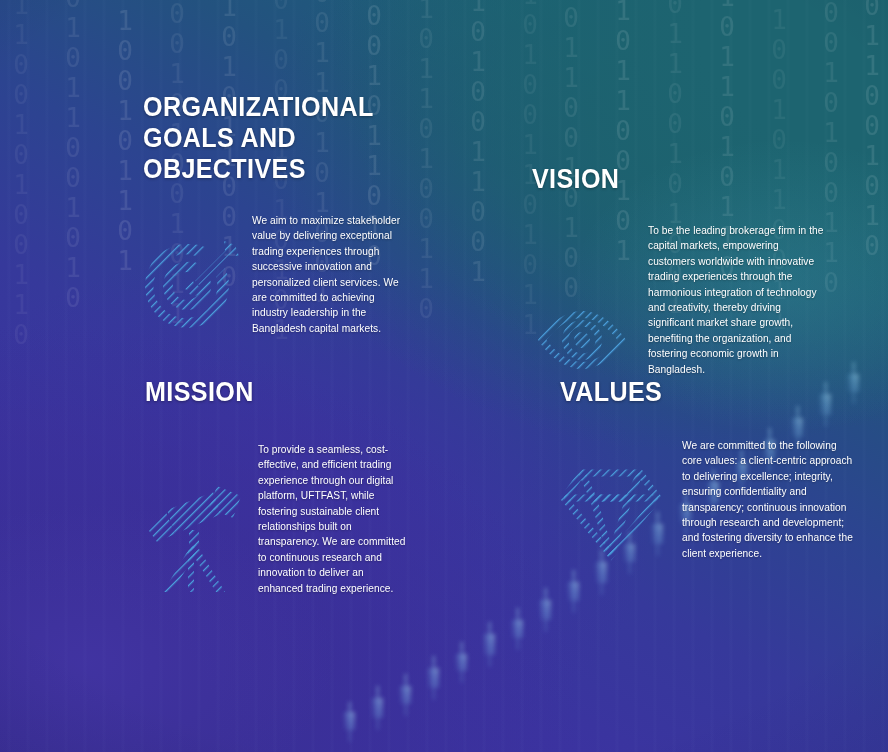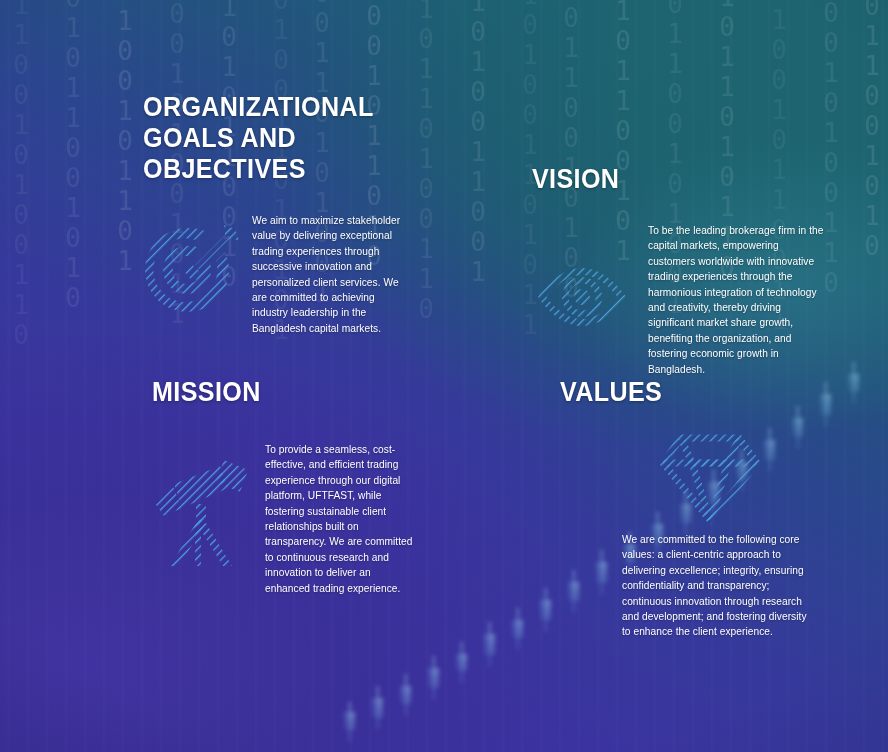--- a/index.html
+++ b/index.html
@@ -98,21 +98,21 @@
     letter-spacing:.4px;
     text-transform:uppercase;
     transform:scaleX(.93);
     transform-origin:left center;
     text-shadow:0 1px 3px rgba(0,0,0,.35);
     white-space:pre-line;
   }
 
   .block-body {
     display:flex;
-    align-items:center;
+    align-items:flex-end;
   }
 
   .icon-wrap {
     flex:0 0 auto;
     display:block;
   }
   .icon-wrap svg { display:block; }
 
   .block-text {
     color:#ffffff;
@@ -120,27 +120,27 @@
     line-height:15.4px;
     letter-spacing:.05px;
     transform:scaleX(.96);
     transform-origin:left top;
     text-shadow:0 1px 2px rgba(0,0,0,.30);
   }
 
   
   #block-goals  { left:143px; top:92px;  width:270px; }
   #block-vision { left:532px; top:164px; width:300px; }
-  #block-mission{ left:152px; top:377px; width:270px; }
+  #block-mission{ left:145px; top:377px; width:270px; }
   #block-values { left:560px; top:377px; width:300px; }
 
   #block-goals  .block-body { margin-top:20px; }
   #block-vision .block-body { margin-top:22px; }
   #block-mission .block-body{ margin-top:24px; }
-  #block-values .block-body { margin-top:24px;flex-direction:column; }
+  #block-values .block-body { margin-top:24px; }
 
   #block-goals  .block-text { width:172px; margin-left:11px; margin-top:8px; }
   #block-vision .block-text { width:228px; margin-left:16px; margin-top:6px; }
   #block-mission .block-text{ width:172px; margin-left:13px; margin-top:10px; }
   #block-values .block-text { width:196px; margin-left:20px; margin-top:6px; }
 </style>
 </head>
 <body>
 
 <div id="poster">

